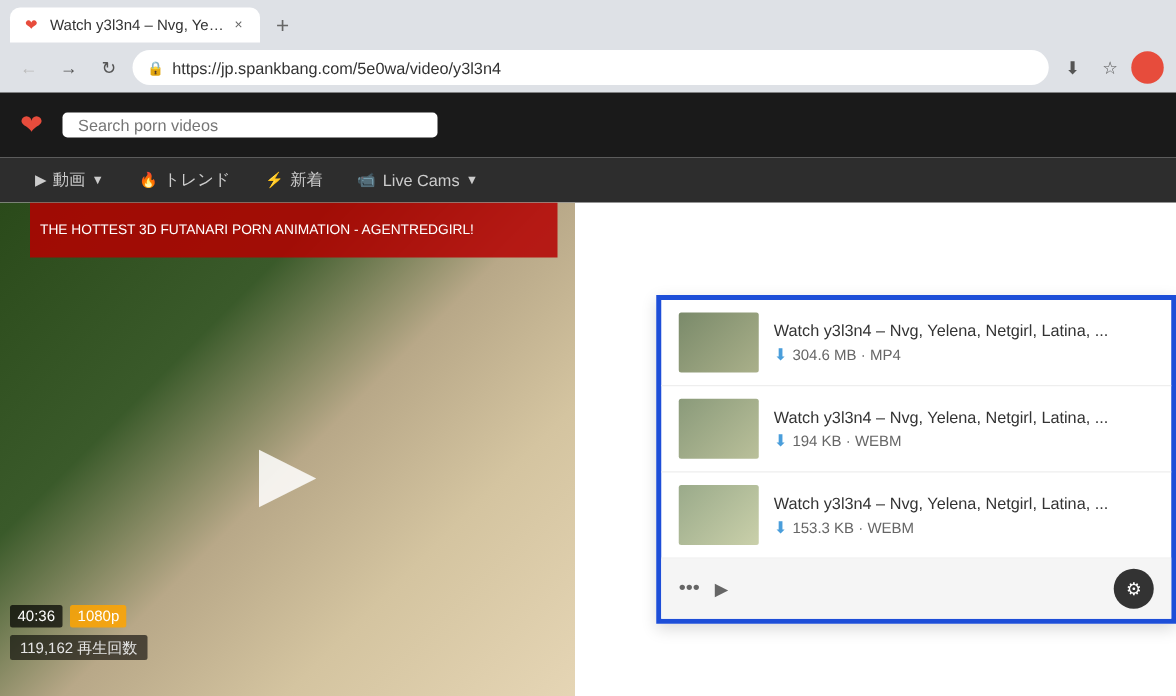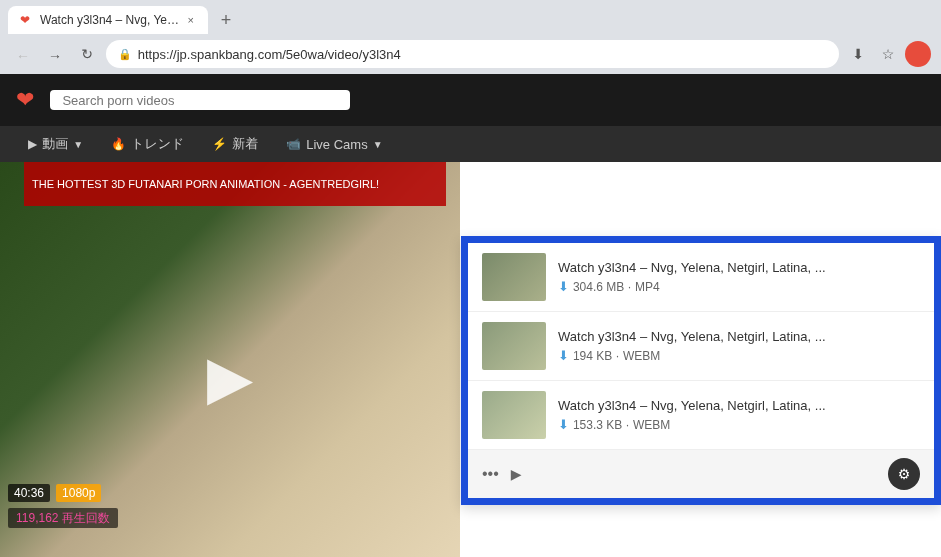--- a/index.html
+++ b/index.html
@@ -46,26 +46,26 @@
     .breadcrumb-item { color: #e74c3c; text-decoration: underline; cursor: pointer; }
     .breadcrumb-plain { color: #ccc; }
 
     
     .video-area { position: relative; background: #000; width: 460px; height: 430px; overflow: hidden; }
     .video-ad-banner { position: absolute; top: 0; left: 0; right: 14px; background: rgba(180,0,0,0.85); color: #fff; font-size: 11px; padding: 16px 8px; z-index: 5; margin-left: 24px; }
     .video-meta { position: absolute; bottom: 90px; left: 8px; display: flex; gap: 6px; z-index: 5; }
     .badge { background: rgba(0,0,0,0.7); color: #fff; padding: 2px 6px; font-size: 12px; border-radius: 2px; }
     .badge-hd { background: rgba(255,165,0,0.85); }
     .video-stats { position: absolute; bottom: 65px; left: 8px; z-index: 5; }
-    .views-badge { background: rgba(0,0,0,0.6); color: #ec4899; font-size: 12px; padding: 3px 8px; border-radius: 2px; }
+    .views-badge { background: rgba(0,0,0,0.6); color: #e5e5e5; font-size: 12px; padding: 3px 8px; border-radius: 2px; }
     .play-btn { position: absolute; top: 50%; left: 50%; transform: translate(-50%, -50%); font-size: 60px; color: rgba(255,255,255,0.85); z-index: 5; cursor: pointer; }
     .video-bg { width: 100%; height: 100%; object-fit: cover; background: linear-gradient(135deg, #2a4a1a 0%, #3a5a2a 30%, #b8a888 50%, #d4c4a0 70%, #e8d8b8 100%); }
 
     
-    .download-dropdown { position: absolute; top: 74px; right: 0; width: 480px; background: #fff; border: 7px solid #1d4ed8; box-shadow: 0 4px 12px rgba(0,0,0,0.15); z-index: 100; margin-left: 32px; }
+    .download-dropdown { position: absolute; top: 74px; right: 0; width: 416px; background: #fff; border: 4px solid #1d4ed8; box-shadow: 0 4px 12px rgba(0,0,0,0.15); z-index: 100; margin-left: 32px; }
     .download-item { display: flex; align-items: center; padding: 10px 14px; border-bottom: 1px solid #eee; gap: 12px; cursor: pointer; }
     .download-thumb { width: 64px; height: 48px; background: linear-gradient(135deg, #8a9a6a, #aab88a); border-radius: 2px; flex-shrink: 0; }
     .download-info { flex: 1; }
     .download-title { font-size: 13px; color: #333; font-weight: 500; margin-bottom: 4px; }
     .download-size { font-size: 12px; color: #666; display: flex; align-items: center; gap: 4px; }
     .download-icon { color: #4a9edb; font-size: 13px; }
 
     .dropdown-footer { display: flex; align-items: center; justify-content: space-between; padding: 8px 14px; background: #f5f5f5; }
     .dropdown-footer-left { display: flex; gap: 12px; align-items: center; }
     .dots-btn { font-size: 16px; color: #666; cursor: pointer; }

